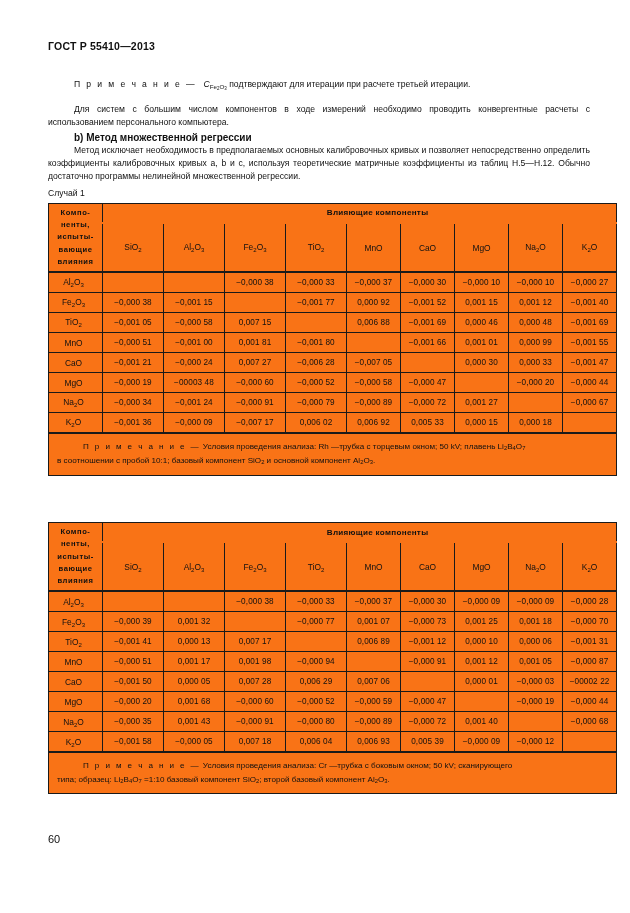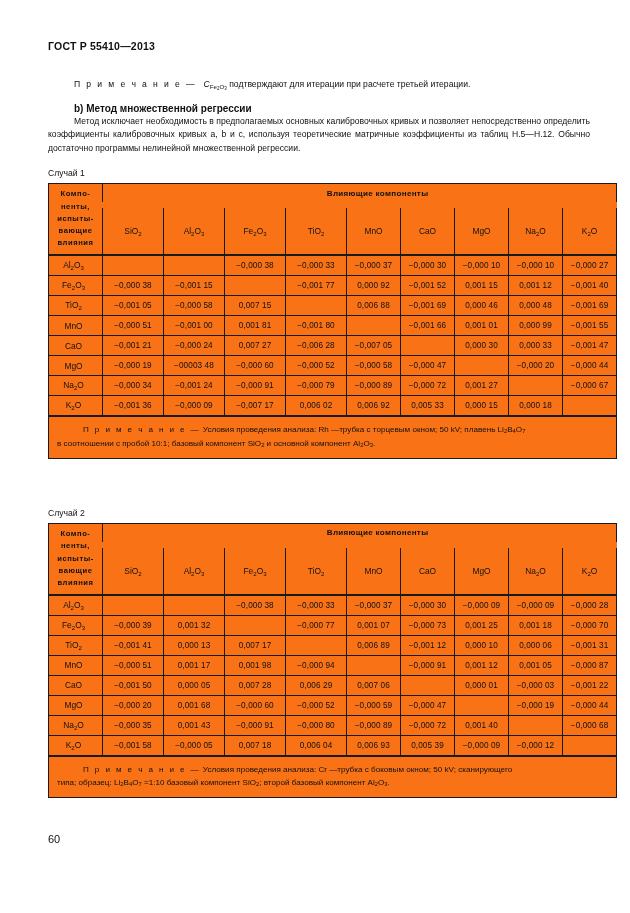--- a/index.html
+++ b/index.html
@@ -47,21 +47,21 @@
   .spaced {
     letter-spacing: 1.9px;
   }
   .para {
     font-size: 8.6px;
     line-height: 1.55;
     margin: 0 0 2px 0;
     text-align: justify;
     text-indent: 26px;
   }
-  .para.tight { margin-bottom: 13px; }
+  .para.tight { margin-bottom: 4px; }
   .subhead {
     font-size: 10px;
     font-weight: bold;
     margin: 0 0 1px 0;
     text-indent: 26px;
   }
   .table-caption {
     font-size: 8.6px;
     line-height: 1.5;
     margin: 18px 0 0 0;
@@ -89,21 +89,21 @@
     padding: 0;
     font-weight: normal;
     text-align: center;
     vertical-align: middle;
   }
   table.coef th.hdr-group {
     font-weight: bold;
     font-size: 8.1px;
     letter-spacing: 0.3px;
     height: 18px;
-    border-bottom: 6px solid #f97316;
+    border-bottom: 2px solid #f97316;
     padding-left: 36px;
   }
   table.coef th.hdr-stub {
     font-weight: bold;
     font-size: 7.6px;
     line-height: 1.62;
     letter-spacing: 0.55px;
     padding: 3px 2px;
     width: 54px;
   }
@@ -147,20 +147,21 @@
 <div class="page">
   <div class="content">
 
     <div class="doc-header">ГОСТ Р 55410—2013</div>
 
     <div class="note-line">
       <span class="spaced">П р и м е ч а н и е —</span>
       &nbsp;&nbsp;<i>C</i><sub>Fe<sub>2</sub>O<sub>3</sub></sub><span> подтверждают для итерации при расчете третьей итерации.</span>
     </div>
 
+    <div class="para">Для систем с большим числом компонентов в ходе измерений необходимо проводить конвергентные расчеты с использованием персонального компьютера.</div>
 
     <div class="subhead">b) Метод множественной регрессии</div>
 
     <div class="para tight">Метод исключает необходимость в предполагаемых основных калибровочных кривых и позволяет непосредственно определить коэффициенты калибровочных кривых a, b и c, используя теоретические матричные коэффициенты из таблиц Н.5—Н.12. Обычно достаточно программы нелинейной множественной регрессии.</div>
 
 
     <div class="case-label second">Случай 1</div>
 
     <table class="coef">
       <colgroup>
@@ -300,21 +301,20 @@
         <tr>
           <td class="note" colspan="10">
             <span class="note-indent"></span><span class="spaced">П р и м е ч а н и е —</span> Условия проведения анализа: Rh —трубка с торцевым окном; 50 kV; плавень Li<sub>2</sub>B<sub>4</sub>O<sub>7</sub><br>в соотношении с пробой 10:1; базовый компонент SiO<sub>2</sub> и основной компонент Al<sub>2</sub>O<sub>3</sub>.
           </td>
         </tr>
       </tbody>
     </table>
 
     <div style="height:46px"></div>
 
-    <div class="case-label">Случай 2</div>
 
     <table class="coef">
       <colgroup>
         <col style="width:54px">
           <col style="width:61px">
           <col style="width:61px">
           <col style="width:61px">
         <col style="width:61px">
           <col style="width:54px">
           <col style="width:54px">
@@ -397,21 +397,21 @@
           <tr>
             <td class="rowhdr">CaO</td>
             <td class="val">−0,001 50</td>
             <td class="val">0,000 05</td>
             <td class="val">0,007 28</td>
             <td class="val">0,006 29</td>
             <td class="val">0,007 06</td>
             <td class="val"></td>
             <td class="val">0,000 01</td>
             <td class="val">−0,000 03</td>
-            <td class="val">−0,001 22</td>
+            <td class="val">−00002 22</td>
           </tr>
           <tr>
             <td class="rowhdr">MgO</td>
             <td class="val">−0,000 20</td>
             <td class="val">0,001 68</td>
             <td class="val">−0,000 60</td>
             <td class="val">−0,000 52</td>
             <td class="val">−0,000 59</td>
             <td class="val">−0,000 47</td>
             <td class="val"></td>

